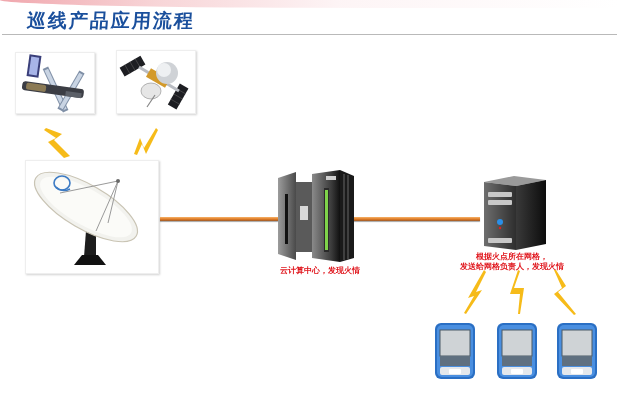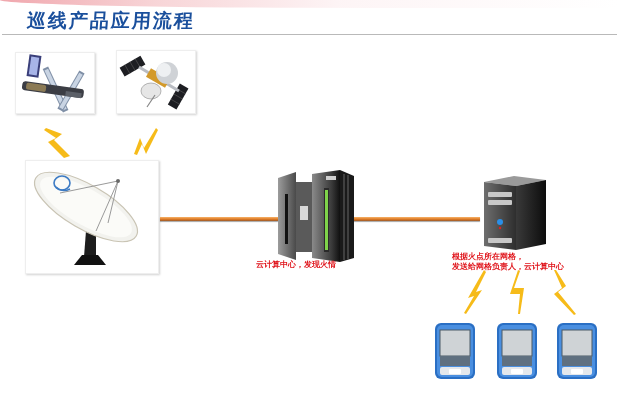--- a/index.html
+++ b/index.html
@@ -24,21 +24,21 @@
     background: #b9b9b9;
   }
   .node { position: absolute; }
   .photo {
     background: #fff;
     box-shadow: 1px 1px 2px rgba(0,0,0,0.18);
     border: 1px solid #eeeeee;
   }
   .caption {
     position: absolute; color: #e0141b; font-weight: bold; font-size: 8px;
-    line-height: 10px; white-space: nowrap;
+    line-height: 10px; text-align: center; white-space: nowrap;
     font-family: Liberation Serif, serif;
   }
   .cable {
     position: absolute; height: 4px;
     background: linear-gradient(180deg, #f6b36a 0%, #e07a24 55%, #9a5a2a 100%);
     box-shadow: 0 1px 1px rgba(0,0,0,0.35);
   }
   svg { display: block; }
 </style>
 </head>
@@ -136,21 +136,21 @@
     <rect x="28" y="40" width="8" height="14" fill="#d8d8d8"></rect>
     <polygon points="40,8 68,4 68,96 40,92" fill="url(#mfR)"></polygon>
     <polygon points="68,4 82,10 82,92 68,96" fill="#1a1a1a"></polygon>
     <line x1="72" y1="8" x2="72" y2="94" stroke="#666" stroke-width="1"></line>
     <line x1="76" y1="9" x2="76" y2="93" stroke="#666" stroke-width="1"></line>
     <rect x="52" y="22" width="5" height="64" fill="#2a2a2a"></rect>
     <rect x="53" y="24" width="3" height="60" fill="#7fd34a"></rect>
     <rect x="54" y="10" width="10" height="4" fill="#d0d0d0"></rect>
   </svg>
 </div>
-<div class="caption" style="left:256px; top:260px; width:128px;">
+<div class="caption" style="left:256px; top:266px; width:128px;">
   <div>云计算中心，发现火情</div>
 </div>
 
 <div class="node" style="left:480px; top:172px; width:70px; height:80px;">
   <svg width="70" height="80" viewBox="0 0 70 80">
     <defs>
       <linearGradient id="twF" x1="0" x2="1">
         <stop offset="0" stop-color="#6e6e6e"></stop>
           <stop offset="1" stop-color="#2e2e2e"></stop>
       </linearGradient>
@@ -164,21 +164,21 @@
     <polygon points="4,10 36,14 36,78 4,74" fill="url(#twF)"></polygon>
     <rect x="8" y="20" width="24" height="5" rx="1" fill="#c8c8c8"></rect>
     <rect x="8" y="28" width="24" height="5" rx="1" fill="#c8c8c8"></rect>
     <circle cx="20" cy="50" r="3" fill="#2a8fe8"></circle>
     <circle cx="20" cy="56" r="1.2" fill="#e02020"></circle>
     <rect x="8" y="66" width="24" height="5" rx="1" fill="#c8c8c8"></rect>
   </svg>
 </div>
 <div class="caption" style="left:452px; top:252px; width:120px;">
   <div>根据火点所在网格，</div>
-  <div>发送给网格负责人，云计算中心</div>
+  <div>发送给网格负责人，发现火情</div>
 </div>
 
 <svg class="node" style="left:462px; top:270px;" width="26" height="46" viewBox="0 0 26 46">
   <polygon points="22,0 24,2 14,22 20,20 4,44 2,43 12,26 6,28" fill="#f5b400" opacity="0.9"></polygon>
 </svg>
 <svg class="node" style="left:508px; top:270px;" width="20" height="46" viewBox="0 0 20 46">
   <polygon points="10,0 12,1 6,18 16,18 12,44 10,44 12,24 2,24" fill="#f5b400" opacity="0.9"></polygon>
 </svg>
 <svg class="node" style="left:552px; top:270px;" width="26" height="46" viewBox="0 0 26 46">
   <polygon points="2,0 4,0 14,16 6,22 24,44 22,45 2,24 10,18" fill="#f5b400" opacity="0.9"></polygon>

